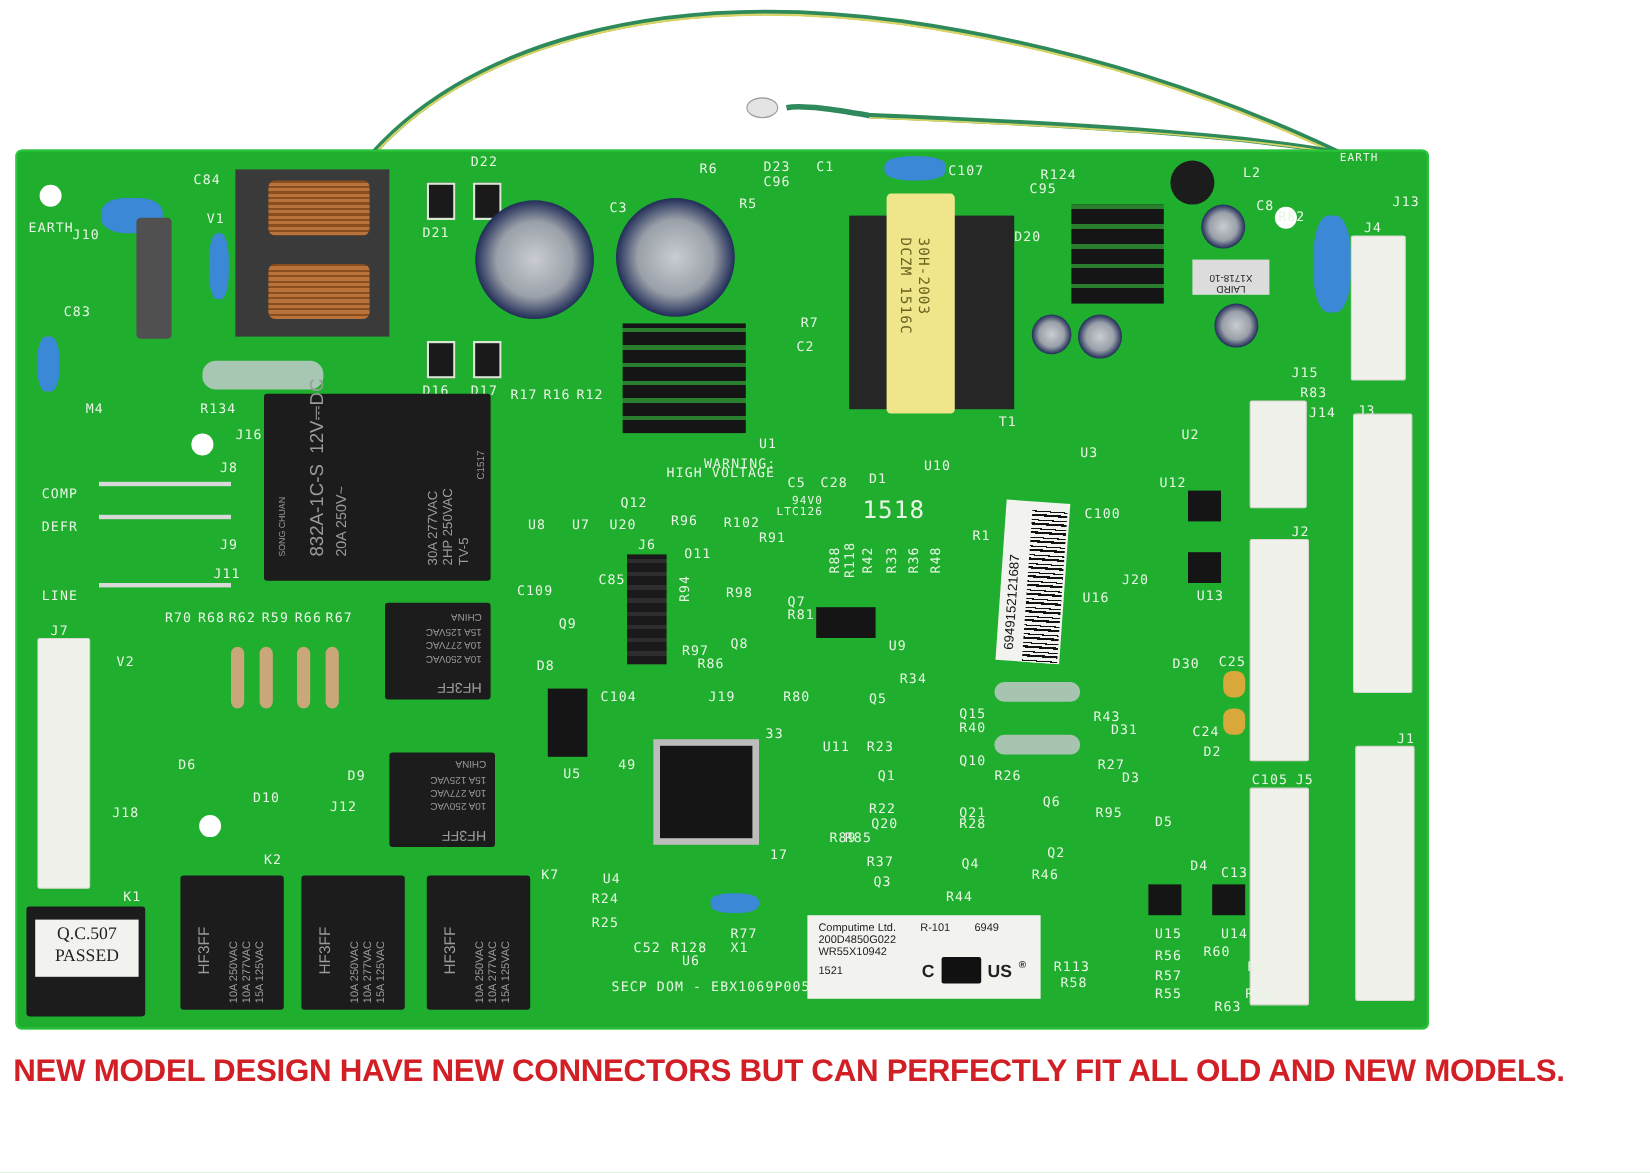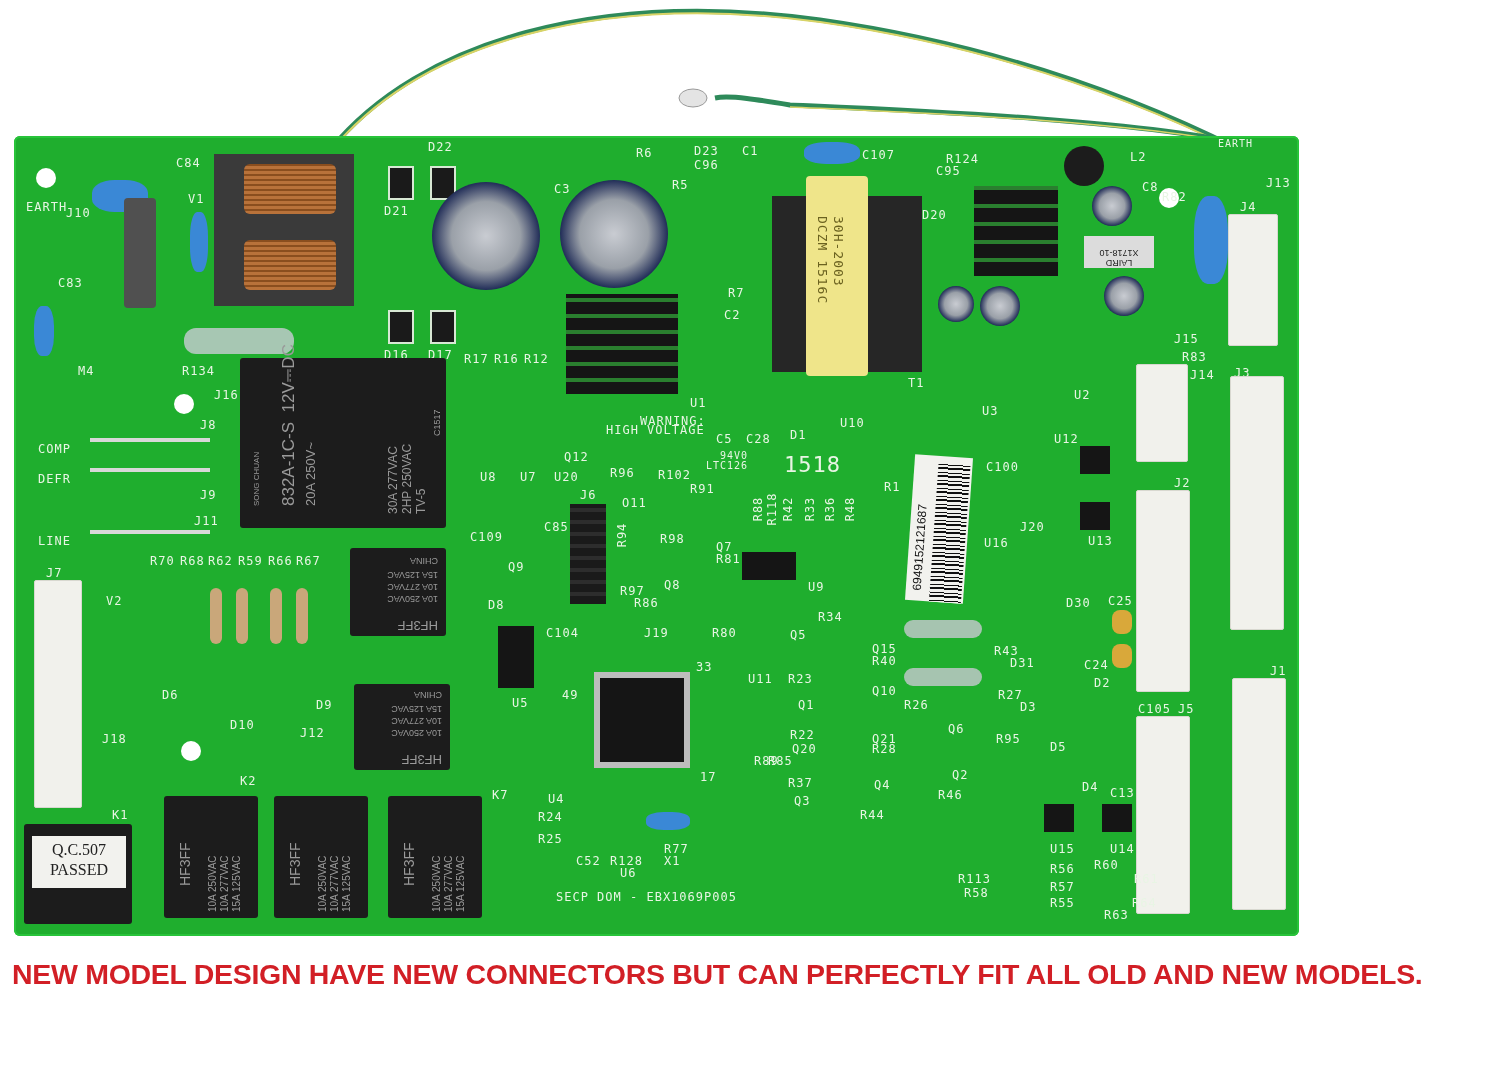--- a/index.html
+++ b/index.html
@@ -318,20 +318,36 @@
   <div class="chip" style="left:1098px;top:474px;width:20px;height:24px;background:#d9a83a;border-radius:8px;"></div>
   <div class="chip" style="left:1098px;top:508px;width:20px;height:24px;background:#d9a83a;border-radius:8px;"></div>
 
   <div class="label" style="left:896px;top:320px;width:58px;height:146px;transform:rotate(4deg);background:repeating-linear-gradient(0deg,#f2f2ee 0 3px,#111 3px 5px,#f2f2ee 5px 7px,#111 7px 8px);background-size:32px 100%;background-repeat:no-repeat;background-position:24px 6px;background-color:#f2f2ee;">
     <div class="rot" style="position:absolute;left:4px;top:136px;font-size:12px;font-family:'Liberation Sans',sans-serif;color:#111;">6949152121687</div>
   </div>
 
   <div class="silk" style="left:970px;top:400px;">U16</div>
   <div class="silk" style="left:1006px;top:384px;">J20</div>
 
+  <div class="label" style="left:720px;top:696px;width:212px;height:76px;font-size:10px;padding:6px 10px;box-sizing:border-box;">
+    <div style="display:flex;gap:22px;">
+      <span>Computime Ltd.</span>
+      <span>R-101</span>
+      <span>6949</span>
+    </div>
+    <div>200D4850G022</div>
+    <div>WR55X10942</div>
+    <div style="margin-top:6px;">1521</div>
+    <div style="position:absolute;left:104px;top:36px;font-weight:bold;font-size:22px;">
+      <span style="font-size:16px;">C</span>
+      <span style="display:inline-block;width:36px;height:24px;background:#111;border-radius:2px;vertical-align:middle;"></span>
+      <span style="font-size:16px;">US</span>
+      <sup style="font-size:9px;">®</sup>
+    </div>
+  </div>
 
   <div class="silk" style="left:1036px;top:706px;">U15</div>
   <div class="silk" style="left:1096px;top:706px;">U14</div>
   <div class="chip" style="left:1030px;top:668px;width:30px;height:28px;"></div>
   <div class="chip" style="left:1088px;top:668px;width:30px;height:28px;"></div>
   <div class="silk" style="left:944px;top:736px;">R113</div>
   <div class="silk" style="left:950px;top:750px;">R58</div>
   <div class="silk" style="left:1036px;top:726px;">R56</div>
   <div class="silk" style="left:1036px;top:744px;">R57</div>
   <div class="silk" style="left:1036px;top:760px;">R55</div>

